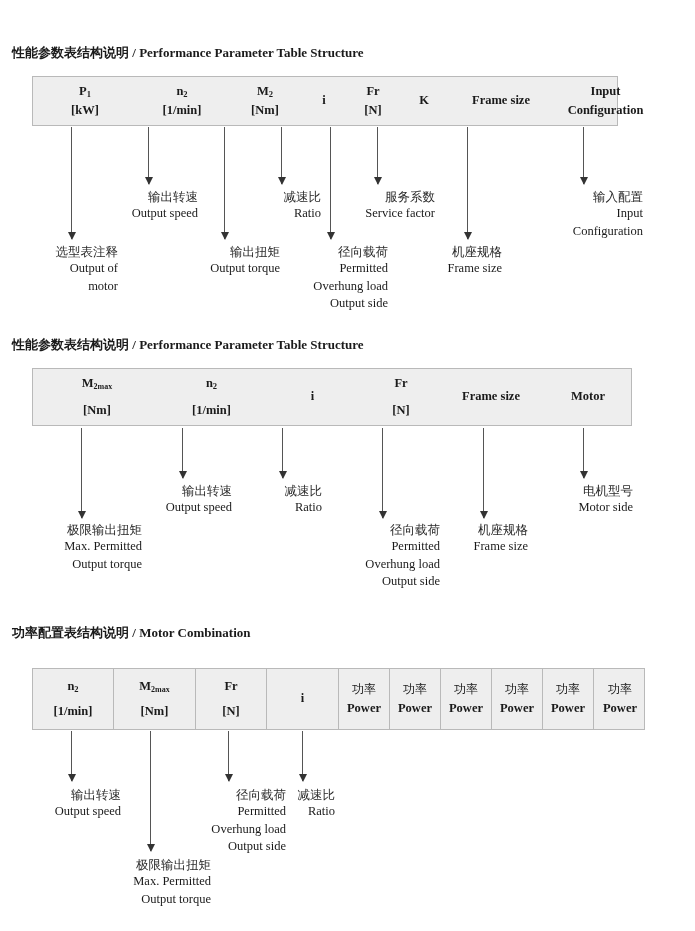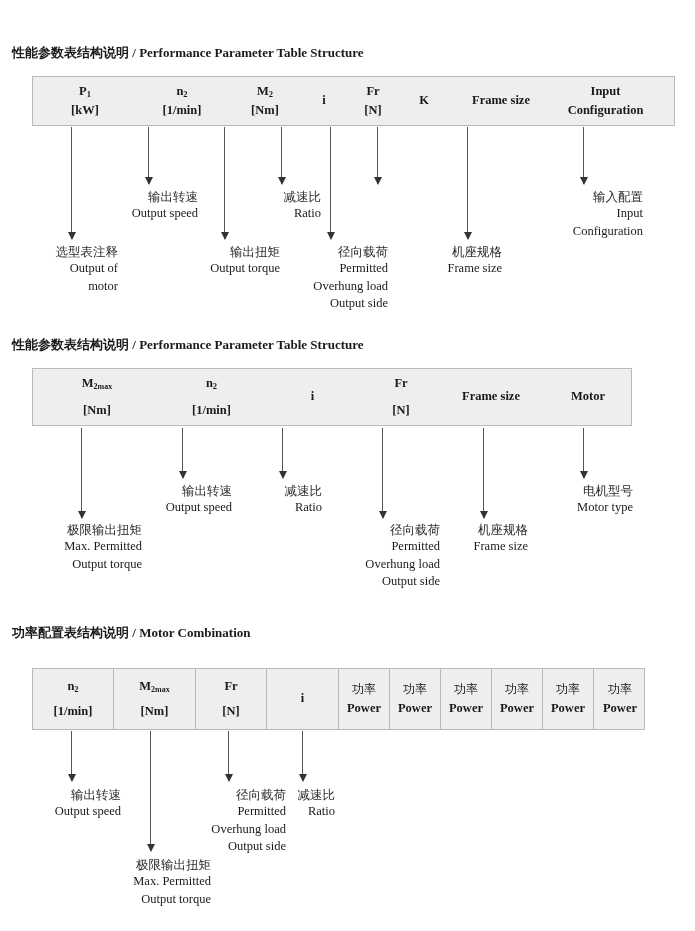--- a/index.html
+++ b/index.html
@@ -117,21 +117,21 @@
 
 <div class="page">
 
 
   <div class="section-head" style="top:44px;">
     <span class="cn">性能参数表结构说明</span>
     <span class="en">/</span>
     <span class="en">Performance Parameter Table Structure</span>
   </div>
 
-  <div class="ptable" style="left:32px; top:76px; width:643px; height:50px;">
+  <div class="ptable" style="left:32px; top:76px; width:586px; height:50px;">
     <div class="cell" style="left:0px; width:104px;">
       <span class="l1">P<sub>1</sub></span>
       <span class="l2">[kW]</span>
     </div>
     <div class="cell" style="left:104px; width:90px;">
       <span class="l1">n<sub>2</sub></span>
       <span class="l2">[1/min]</span>
     </div>
     <div class="cell" style="left:194px; width:76px;text-align:center;">
       <span class="l1">M<sub>2</sub></span>
@@ -166,20 +166,24 @@
   <div class="arrow" style="left:583px; top:127px; height:57px;"></div>
 
   <div class="callout" style="left:98px; top:188px; width:100px;">
     <span class="cn">输出转速</span>
     <span class="en">Output speed</span>
   </div>
   <div class="callout" style="left:241px; top:188px; width:80px;">
     <span class="cn">减速比</span>
     <span class="en">Ratio</span>
   </div>
+  <div class="callout" style="left:320px; top:188px; width:115px;">
+    <span class="cn">服务系数</span>
+    <span class="en">Service factor</span>
+  </div>
   <div class="callout" style="left:523px; top:188px; width:120px;">
     <span class="cn">输入配置</span>
     <span class="en">Input</span>
     <span class="en">Configuration</span>
   </div>
 
   <div class="callout" style="left:26px; top:243px; width:92px;">
     <span class="cn">选型表注释</span>
     <span class="en">Output of</span>
     <span class="en">motor</span>
@@ -239,21 +243,21 @@
   <div class="callout" style="left:132px; top:482px; width:100px;">
     <span class="cn">输出转速</span>
     <span class="en">Output speed</span>
   </div>
   <div class="callout" style="left:242px; top:482px; width:80px;">
     <span class="cn">减速比</span>
     <span class="en">Ratio</span>
   </div>
   <div class="callout" style="left:533px; top:482px; width:100px;">
     <span class="cn">电机型号</span>
-    <span class="en">Motor type</span>
+    <span class="en">Motor side</span>
   </div>
 
   <div class="callout" style="left:20px; top:521px; width:122px;">
     <span class="cn">极限输出扭矩</span>
     <span class="en">Max. Permitted</span>
     <span class="en">Output  torque</span>
   </div>
   <div class="callout" style="left:324px; top:521px; width:116px;">
     <span class="cn">径向载荷</span>
     <span class="en">Permitted</span>

